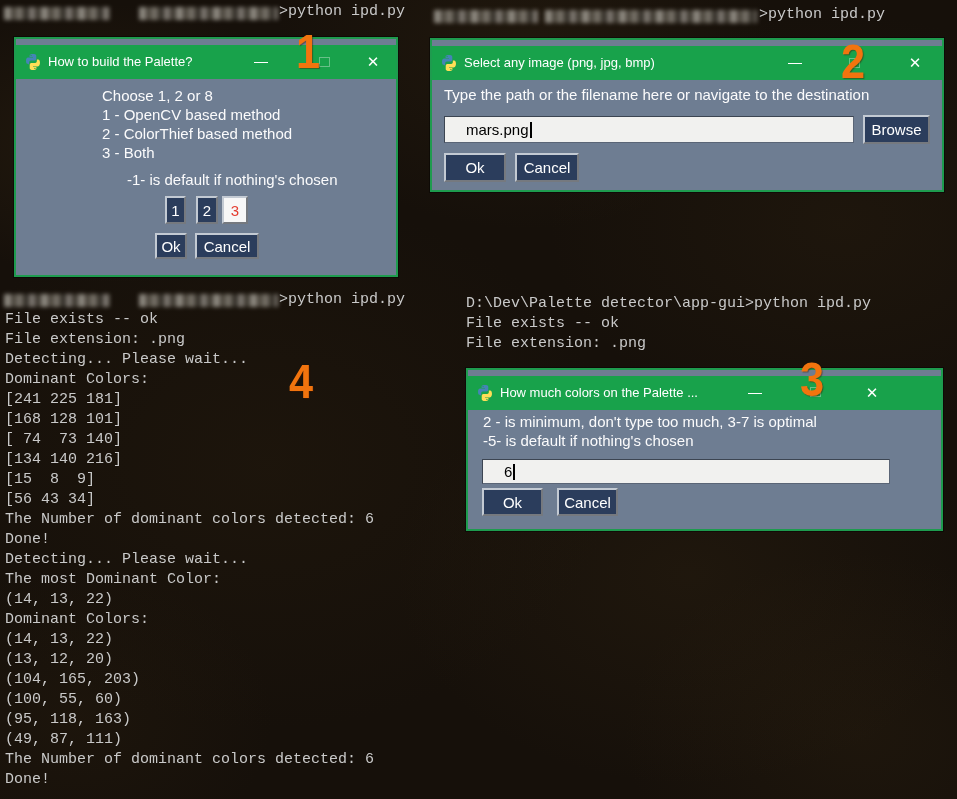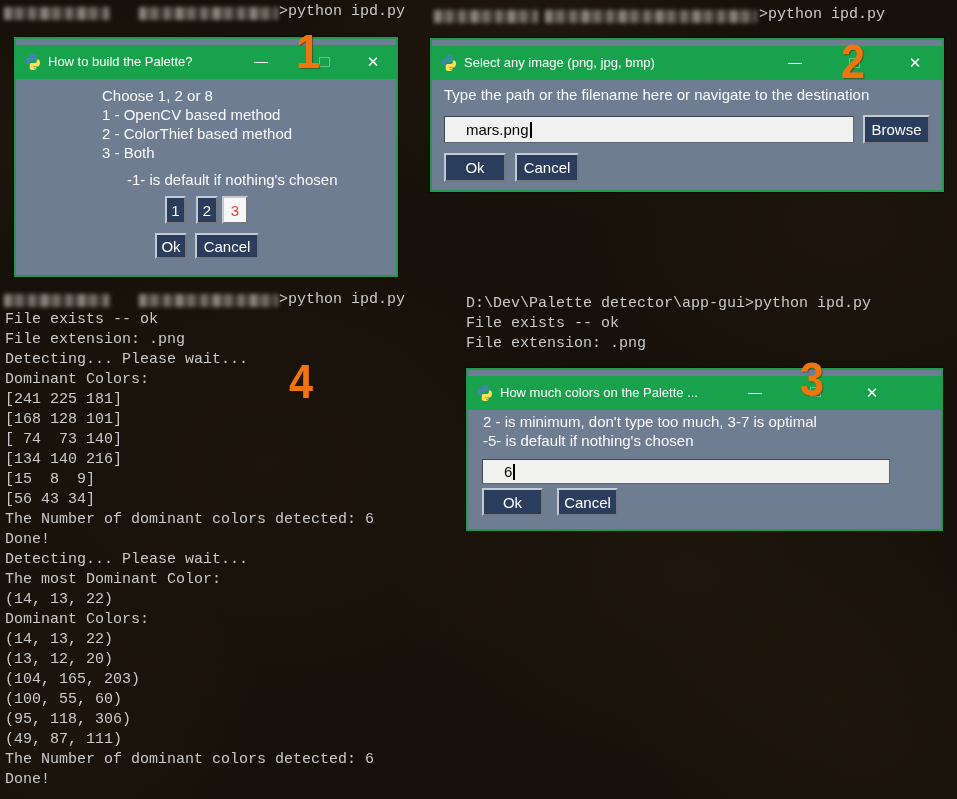--- a/index.html
+++ b/index.html
@@ -132,21 +132,21 @@
       <div class="tline">The Number of dominant colors detected: 6</div>
       <div class="tline">Done!</div>
       <div class="tline">Detecting... Please wait...</div>
       <div class="tline">The most Dominant Color:</div>
       <div class="tline">(14, 13, 22)</div>
       <div class="tline">Dominant Colors:</div>
       <div class="tline">(14, 13, 22)</div>
       <div class="tline">(13, 12, 20)</div>
       <div class="tline">(104, 165, 203)</div>
       <div class="tline">(100, 55, 60)</div>
-      <div class="tline">(95, 118, 306)</div>
+      <div class="tline">(95, 118, 163)</div>
       <div class="tline">(49, 87, 111)</div>
       <div class="tline">The Number of dominant colors detected: 6</div>
       <div class="tline">Done!</div>
     </div>
 
   <div class="term-block" style="left:443px; top:294px;margin-left:23px;">
       <div class="tline">D:\Dev\Palette detector\app-gui&gt;python ipd.py</div>
       <div class="tline">File exists -- ok</div>
       <div class="tline">File extension: .png</div>
     </div>

